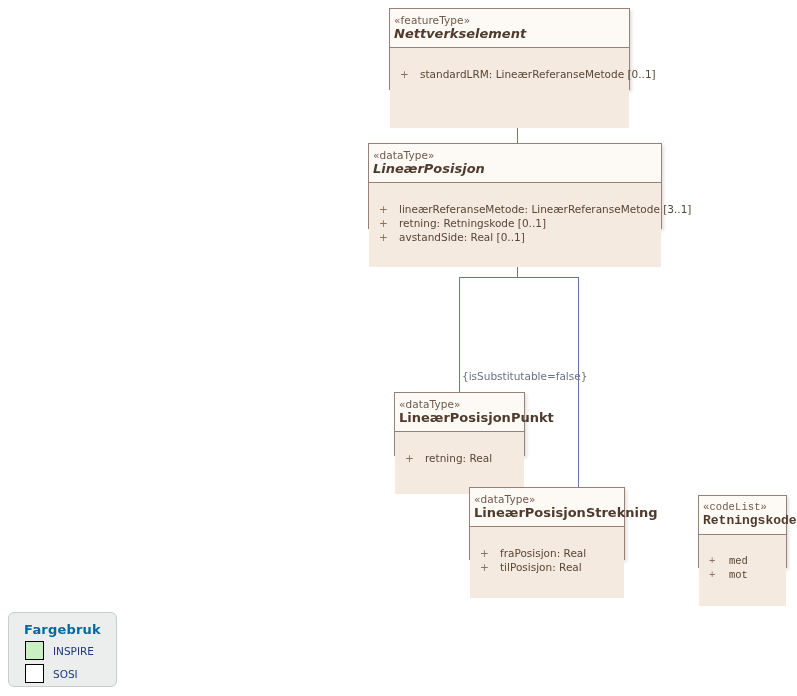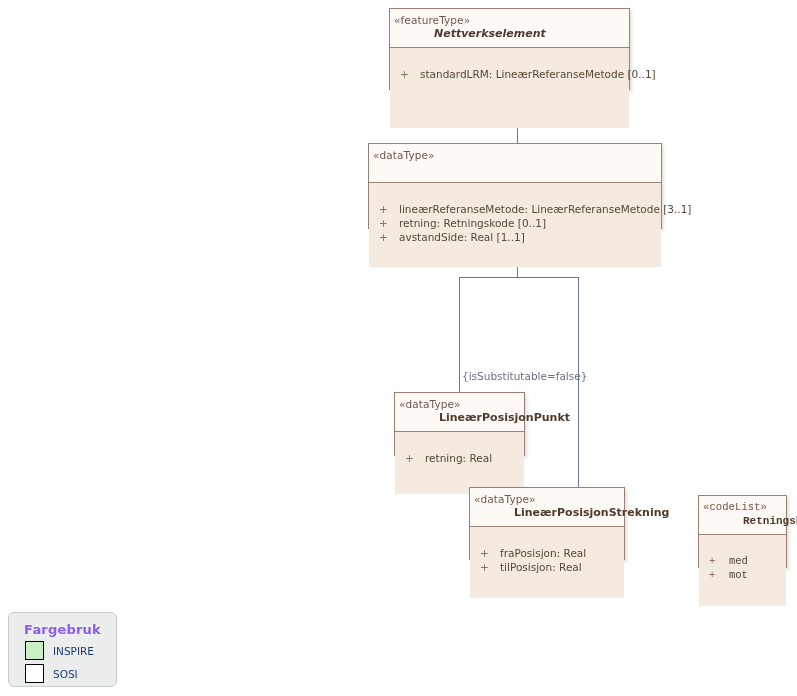--- a/index.html
+++ b/index.html
@@ -41,25 +41,24 @@
   }
   .stereotype {
     display: block;
     font-size: 10.5px;
     line-height: 13px;
     color: #6e5a4c;
     letter-spacing: 0.1px;
   }
   .cls-name {
     display: block;
-    font-size: 11px;
+    font-size: 13px;
     line-height: 14px;
     font-weight: bold;
     color: #4f3b2d;
-    margin-left: 40px;
   }
   .cls-name.italic { font-style: italic; }
 
   .uml-body {
     box-sizing: border-box;
     background: #f4eae0;
     padding: 19px 0 6px 0;
     height: 100%;
   }
 
@@ -114,21 +113,21 @@
     position: absolute;
     box-sizing: border-box;
     background: #eceeee;
     border: 1px solid #c7cdcd;
     border-radius: 6px;
   }
   .legend-title {
     text-align: center;
     font-size: 13px;
     font-weight: bold;
-    color: #8b5cf6;
+    color: #0369a1;
     padding-top: 9px;
     letter-spacing: 0.2px;
   }
   .legend-row {
     display: flex;
     align-items: center;
     padding: 4px 0 0 16px;
     text-align: center;
   }
   .legend-swatch {
@@ -177,30 +176,31 @@
     <div class="uml-body">
       <div class="attr-row">
         <span class="attr-vis">+</span><span class="attr-text">standardLRM: LineærReferanseMetode [0..1]</span>
       </div>
     </div>
   </div>
 
   <div class="uml-class" style="left:368px; top:143px; width:294px; height:86px;">
     <div class="uml-header" style="height:39px;">
       <span class="stereotype">«dataType»</span>
+      <span class="cls-name italic">LineærPosisjon</span>
     </div>
     <div class="uml-body">
       <div class="attr-row">
         <span class="attr-vis">+</span><span class="attr-text">lineærReferanseMetode: LineærReferanseMetode [3..1]</span>
       </div>
       <div class="attr-row">
         <span class="attr-vis">+</span><span class="attr-text">retning: Retningskode [0..1]</span>
       </div>
       <div class="attr-row">
-        <span class="attr-vis">+</span><span class="attr-text">avstandSide: Real [1..1]</span>
+        <span class="attr-vis">+</span><span class="attr-text">avstandSide: Real [0..1]</span>
       </div>
     </div>
   </div>
 
   <div class="uml-class" style="left:394px; top:392px; width:131px; height:64px;">
     <div class="uml-header" style="height:39px;">
       <span class="stereotype">«dataType»</span>
       <span class="cls-name">LineærPosisjonPunkt</span>
     </div>
     <div class="uml-body">

